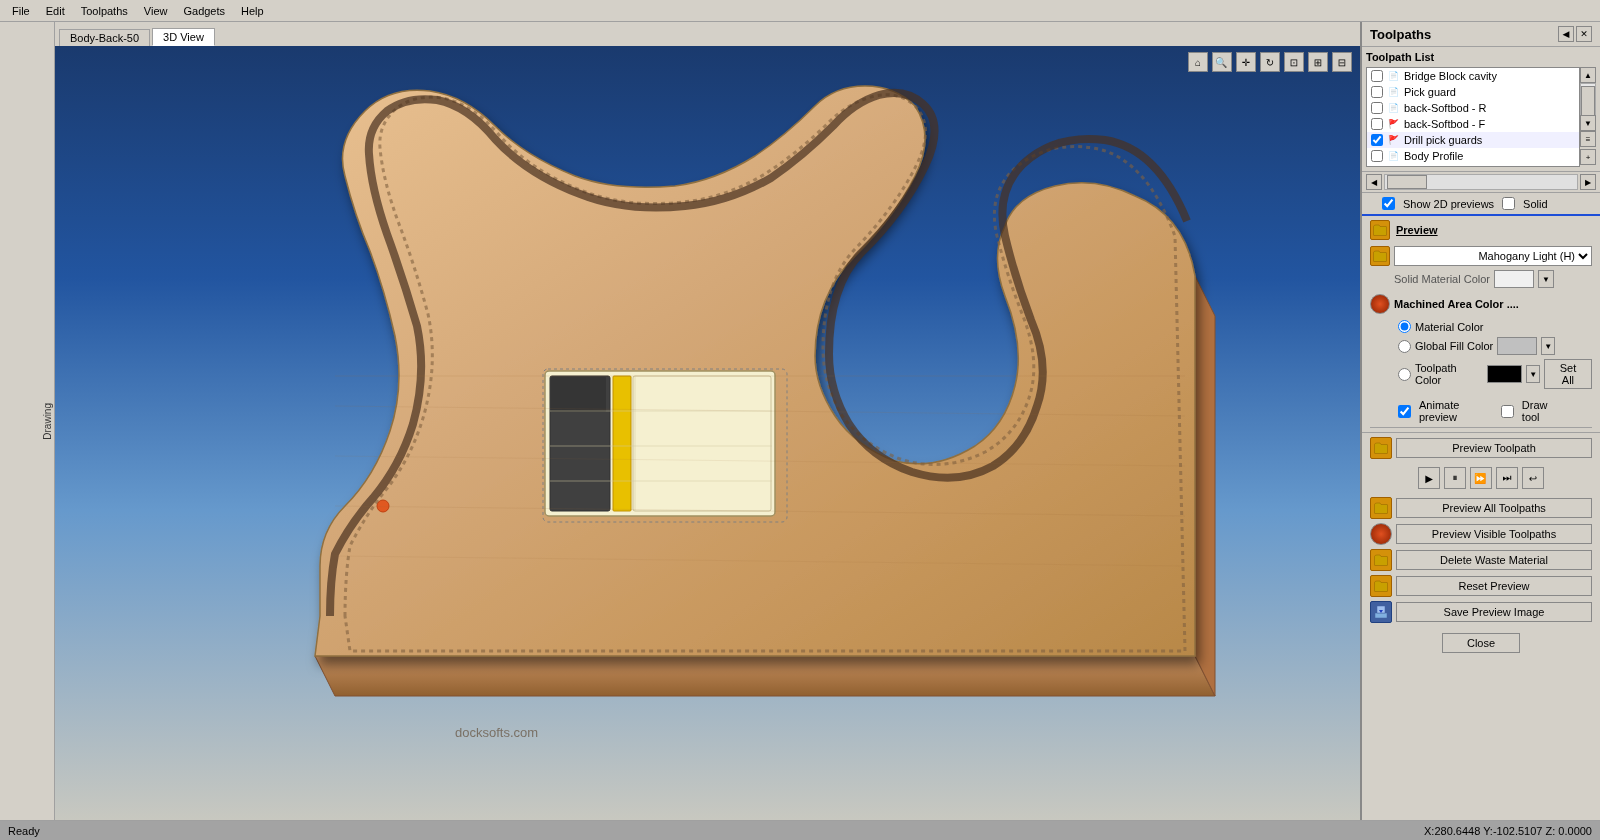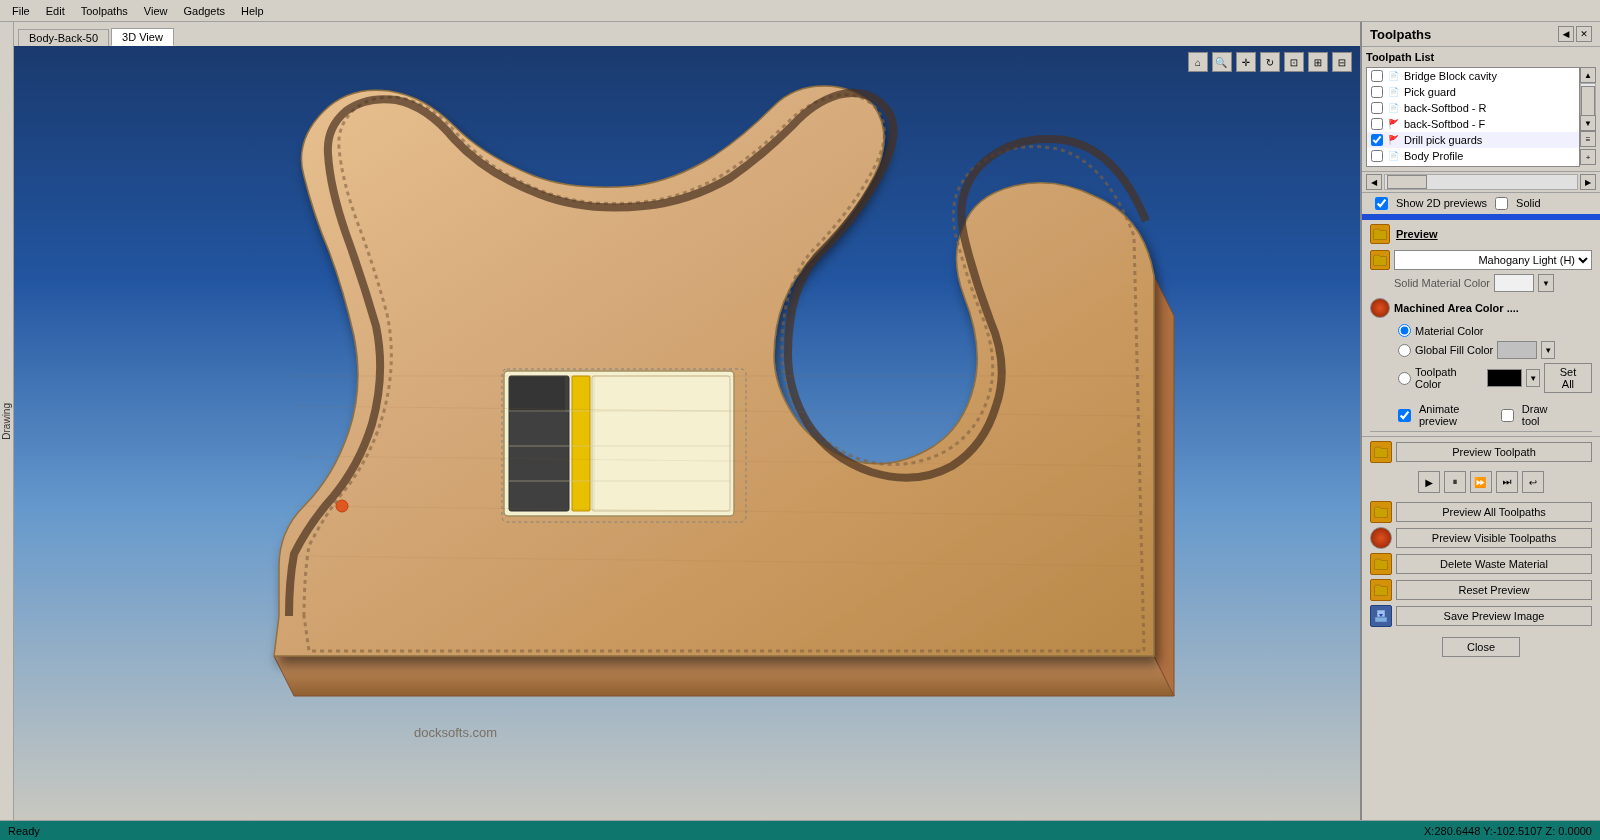--- a/index.html
+++ b/index.html
@@ -3,21 +3,21 @@
   <meta charset="utf-8">
   <style>
     * { box-sizing: border-box; margin: 0; padding: 0; }
     body { font-family: 'Segoe UI', Tahoma, Geneva, Verdana, sans-serif; font-size: 11px; background: #d4d0c8; overflow: hidden; width: 1600px; height: 840px; }
 
     
     #menubar { display: flex; align-items: center; background: #d4d0c8; border-bottom: 1px solid #a0a0a0; height: 22px; padding: 0 4px; }
     .menu-item { padding: 2px 8px; cursor: pointer; font-size: 11px; }
 
     
-    #main-layout { display: flex; height: calc(840px - 22px - 20px); }
+    #main-layout { display: flex; height: calc(840px - 22px - 20px); margin-left: 41px; }
 
     
     #drawing-panel { width: 14px; background: #d4d0c8; border-right: 1px solid #a0a0a0; display: flex; align-items: center; justify-content: center; }
     #drawing-label { font-size: 10px; writing-mode: vertical-rl; transform: rotate(180deg); color: #333; }
 
     
     #center-area { flex: 1; display: flex; flex-direction: column; }
 
     
     #tabs { display: flex; align-items: flex-end; background: #d4d0c8; padding: 2px 0 0 4px; height: 24px; }
@@ -58,21 +58,21 @@
     .scroll-track { flex: 1; background: #e8e8e8; border: 1px solid #aaa; position: relative; margin: 0; }
     .side-btn { width: 16px; height: 16px; background: #d4d0c8; border: 1px solid #888; display: flex; align-items: center; justify-content: center; font-size: 8px; cursor: pointer; margin-bottom: 2px; }
 
     
     #h-scroll-area { display: flex; align-items: center; padding: 2px 4px; border-bottom: 1px solid #a0a0a0; }
     #h-scroll-left { width: 16px; height: 16px; background: #d4d0c8; border: 1px solid #888; display: flex; align-items: center; justify-content: center; font-size: 8px; cursor: pointer; }
     #h-scroll-track { flex: 1; height: 16px; background: #e0e0e0; border: 1px solid #aaa; position: relative; margin: 0 2px; }
     #h-scroll-right { width: 16px; height: 16px; background: #d4d0c8; border: 1px solid #888; display: flex; align-items: center; justify-content: center; font-size: 8px; cursor: pointer; }
 
     
-    #previews-row { display: flex; align-items: flex-start; padding: 4px 13px; gap: 8px; border-bottom: 6px solid #1d4ed8; }
+    #previews-row { display: flex; align-items: center; padding: 4px 20px; gap: 8px; border-bottom: 2px solid #1d4ed8; }
 
     
     #preview-section { padding: 4px 8px; border-bottom: 1px solid #a0a0a0; }
     #preview-header { display: flex; align-items: center; gap: 6px; margin-bottom: 6px; }
     #preview-folder-icon { width: 20px; height: 20px; background: #d4910a; border: 1px solid #a06000; border-radius: 2px; display: flex; align-items: center; justify-content: center; }
 
     
     #material-row { display: flex; align-items: center; gap: 4px; margin-bottom: 4px; }
     #material-folder { width: 20px; height: 20px; background: #d4910a; border: 1px solid #a06000; border-radius: 2px; display: flex; align-items: center; justify-content: center; }
     #material-select { flex: 1; font-size: 11px; height: 20px; }
@@ -107,21 +107,21 @@
 
     
     #playback-row { display: flex; align-items: center; justify-content: center; gap: 4px; padding: 4px 0; }
     .play-btn { width: 22px; height: 22px; background: #d4d0c8; border: 1px solid #888; cursor: pointer; display: flex; align-items: center; justify-content: center; font-size: 10px; }
 
     
     #close-row { padding: 6px 8px; display: flex; justify-content: center; }
     #close-btn { padding: 3px 24px; font-size: 11px; background: #d4d0c8; border: 1px solid #888; cursor: pointer; }
 
     
-    #statusbar { height: 20px; background: #0f766e; border-top: 1px solid #a0a0a0; display: flex; align-items: center; padding: 0 8px; font-size: 11px; justify-content: space-between; }
+    #statusbar { height: 20px; background: #a3a3a3; border-top: 1px solid #a0a0a0; display: flex; align-items: center; padding: 0 8px; font-size: 11px; justify-content: space-between; }
 
     select { border: 1px solid #888; background: white; text-align: right; }
     input[type=checkbox], input[type=radio] { cursor: pointer; }
 
     .toolpath-item-checked { background: #f0f0ff; }
   </style>
 </head>
 <body>
 
 <div id="menubar">

